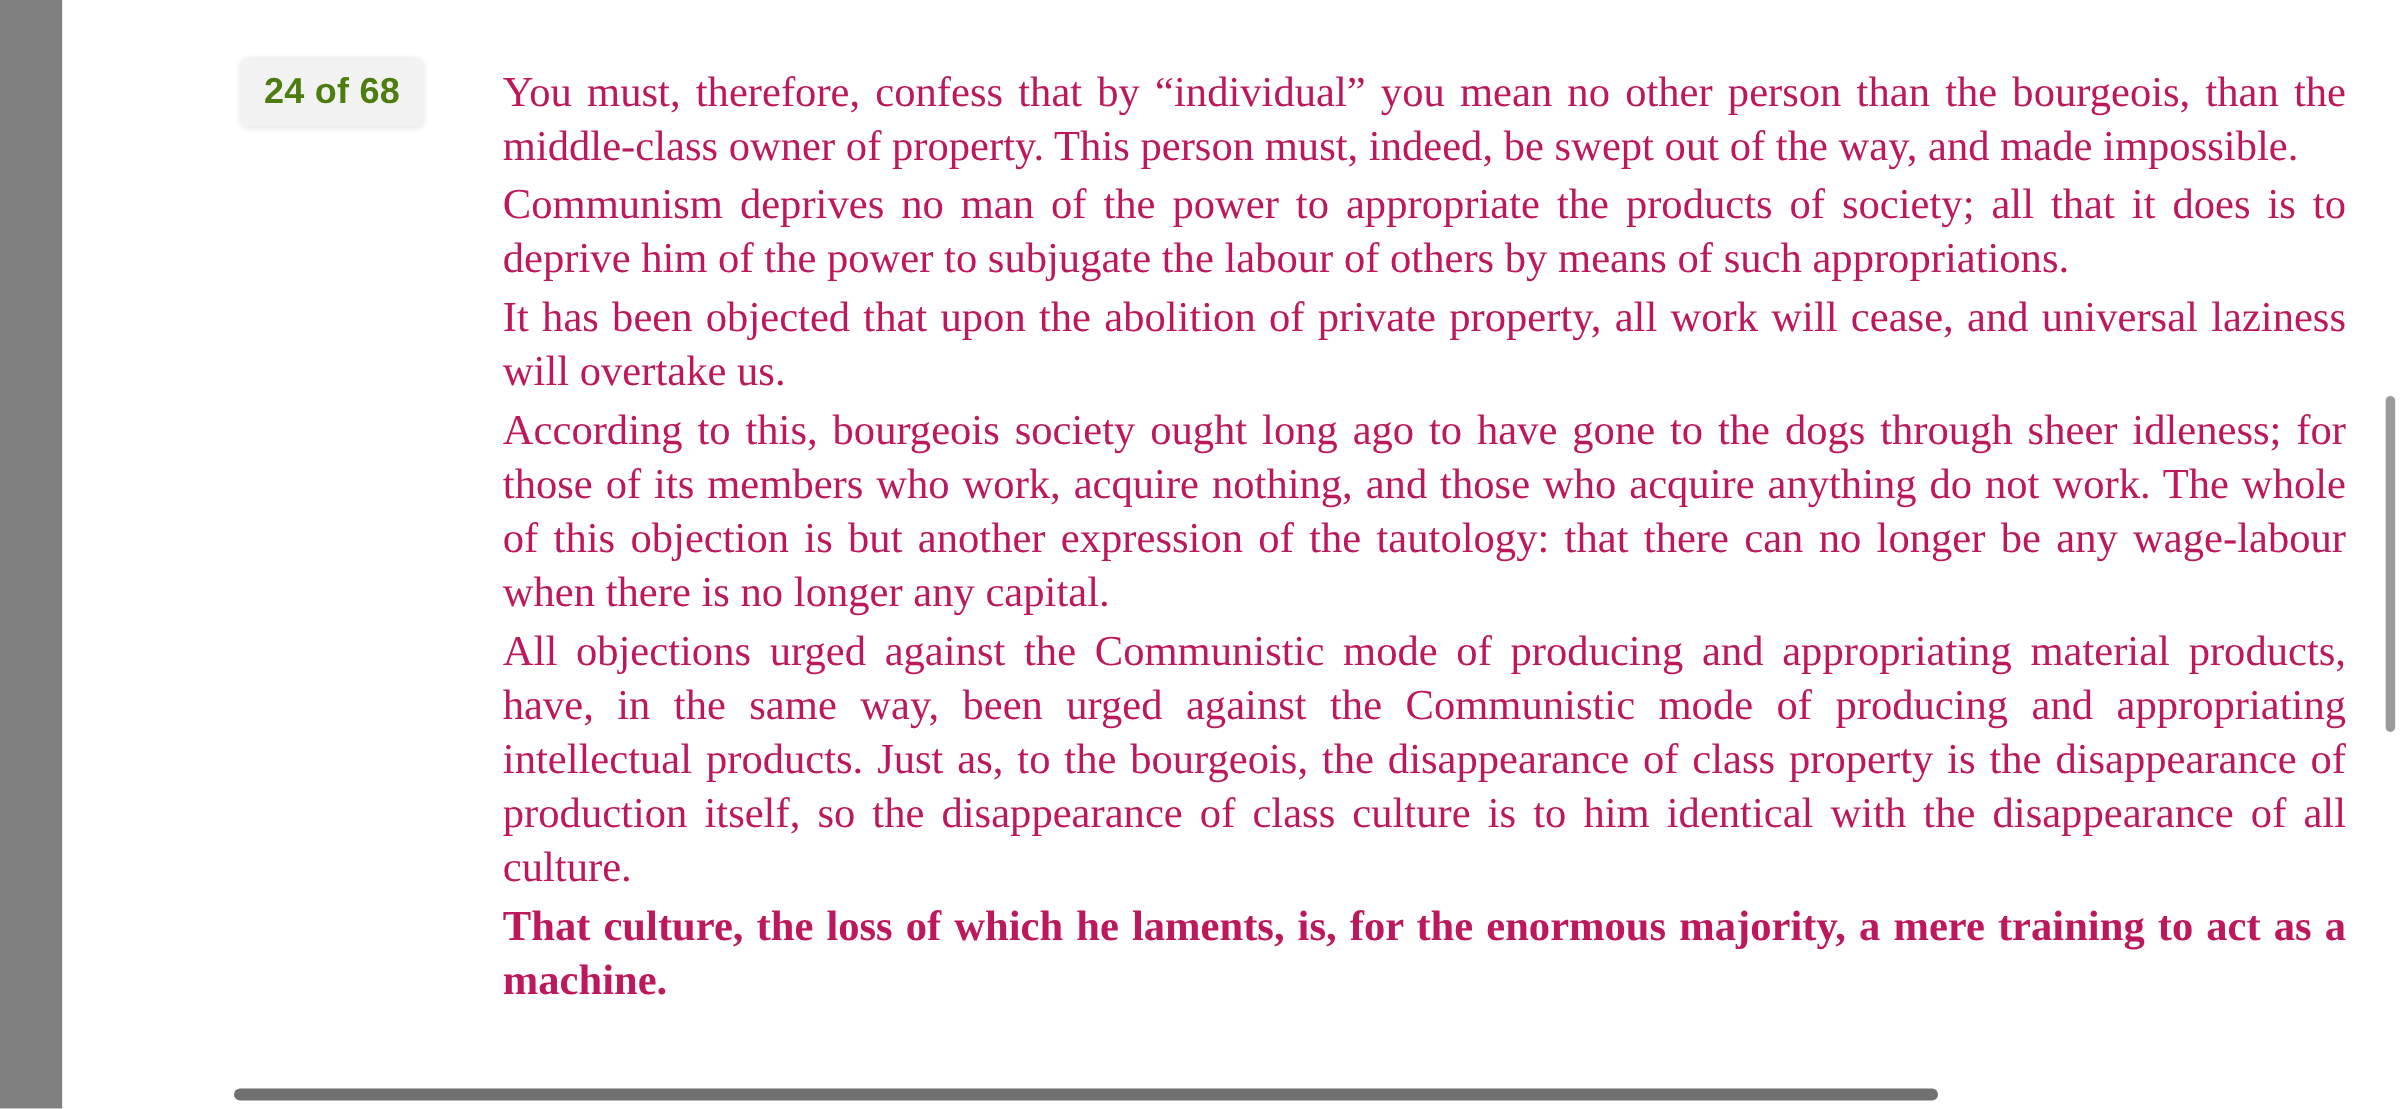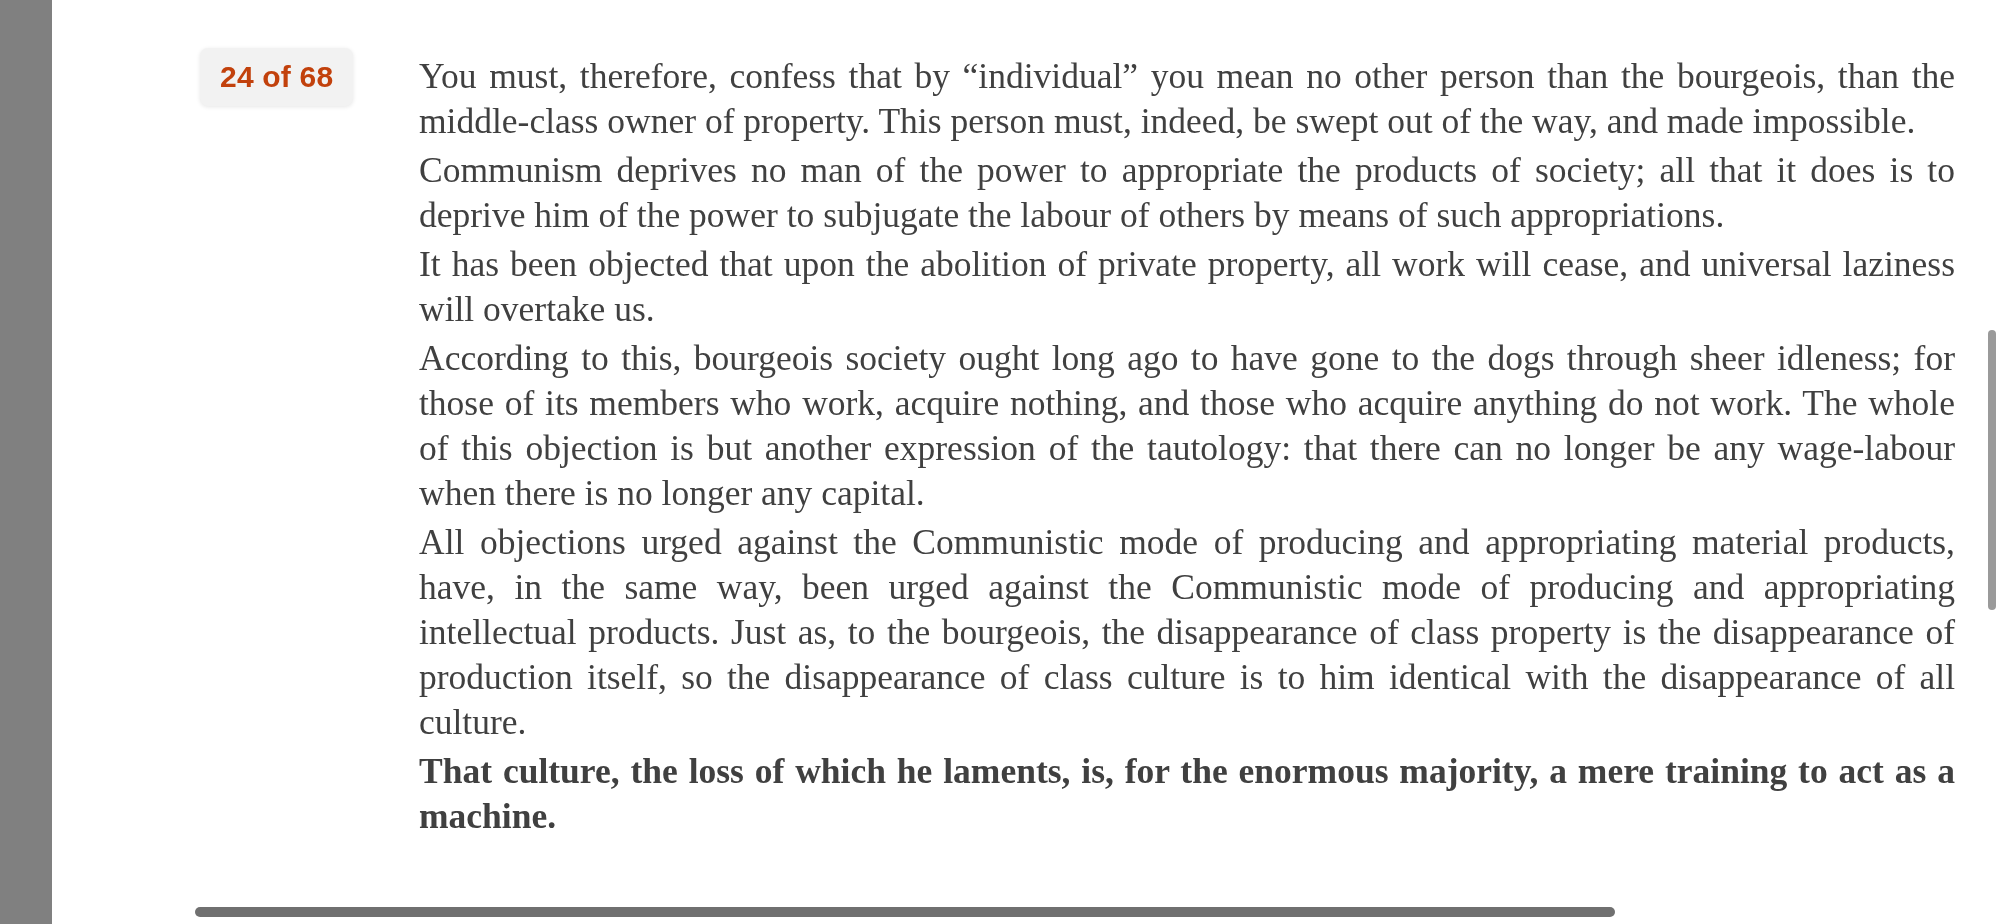--- a/index.html
+++ b/index.html
@@ -44,38 +44,38 @@
     left: 148px;
     top: 48px;
     min-width: 150px;
     padding: 12px 20px;
     background: #f2f2f2;
     border-radius: 8px;
     box-shadow: 0 1px 4px rgba(0,0,0,0.10);
     font-family: "Liberation Sans", sans-serif;
     font-size: 30px;
     font-weight: bold;
-    color: #c2410c;
+    color: #4d7c0f;
     text-align: center;
     letter-spacing: 0.2px;
     box-sizing: border-box;
   }
   
   .text-column {
     position: absolute;
     left: 367px;
     top: 54px;
     width: 1536px;
   }
   .para {
     margin: 0 0 4px 0;
     font-family: "Liberation Serif", serif;
     font-size: 35.5px;
     line-height: 45px;
-    color: #404040;
+    color: #be185d;
     text-align: justify;
     text-justify: inter-word;
     hyphens: none;
   }
   .para.last {
     margin-bottom: 0;
   }
   
   .para:last-child { margin-bottom: 0; font-weight: bold; }
 

